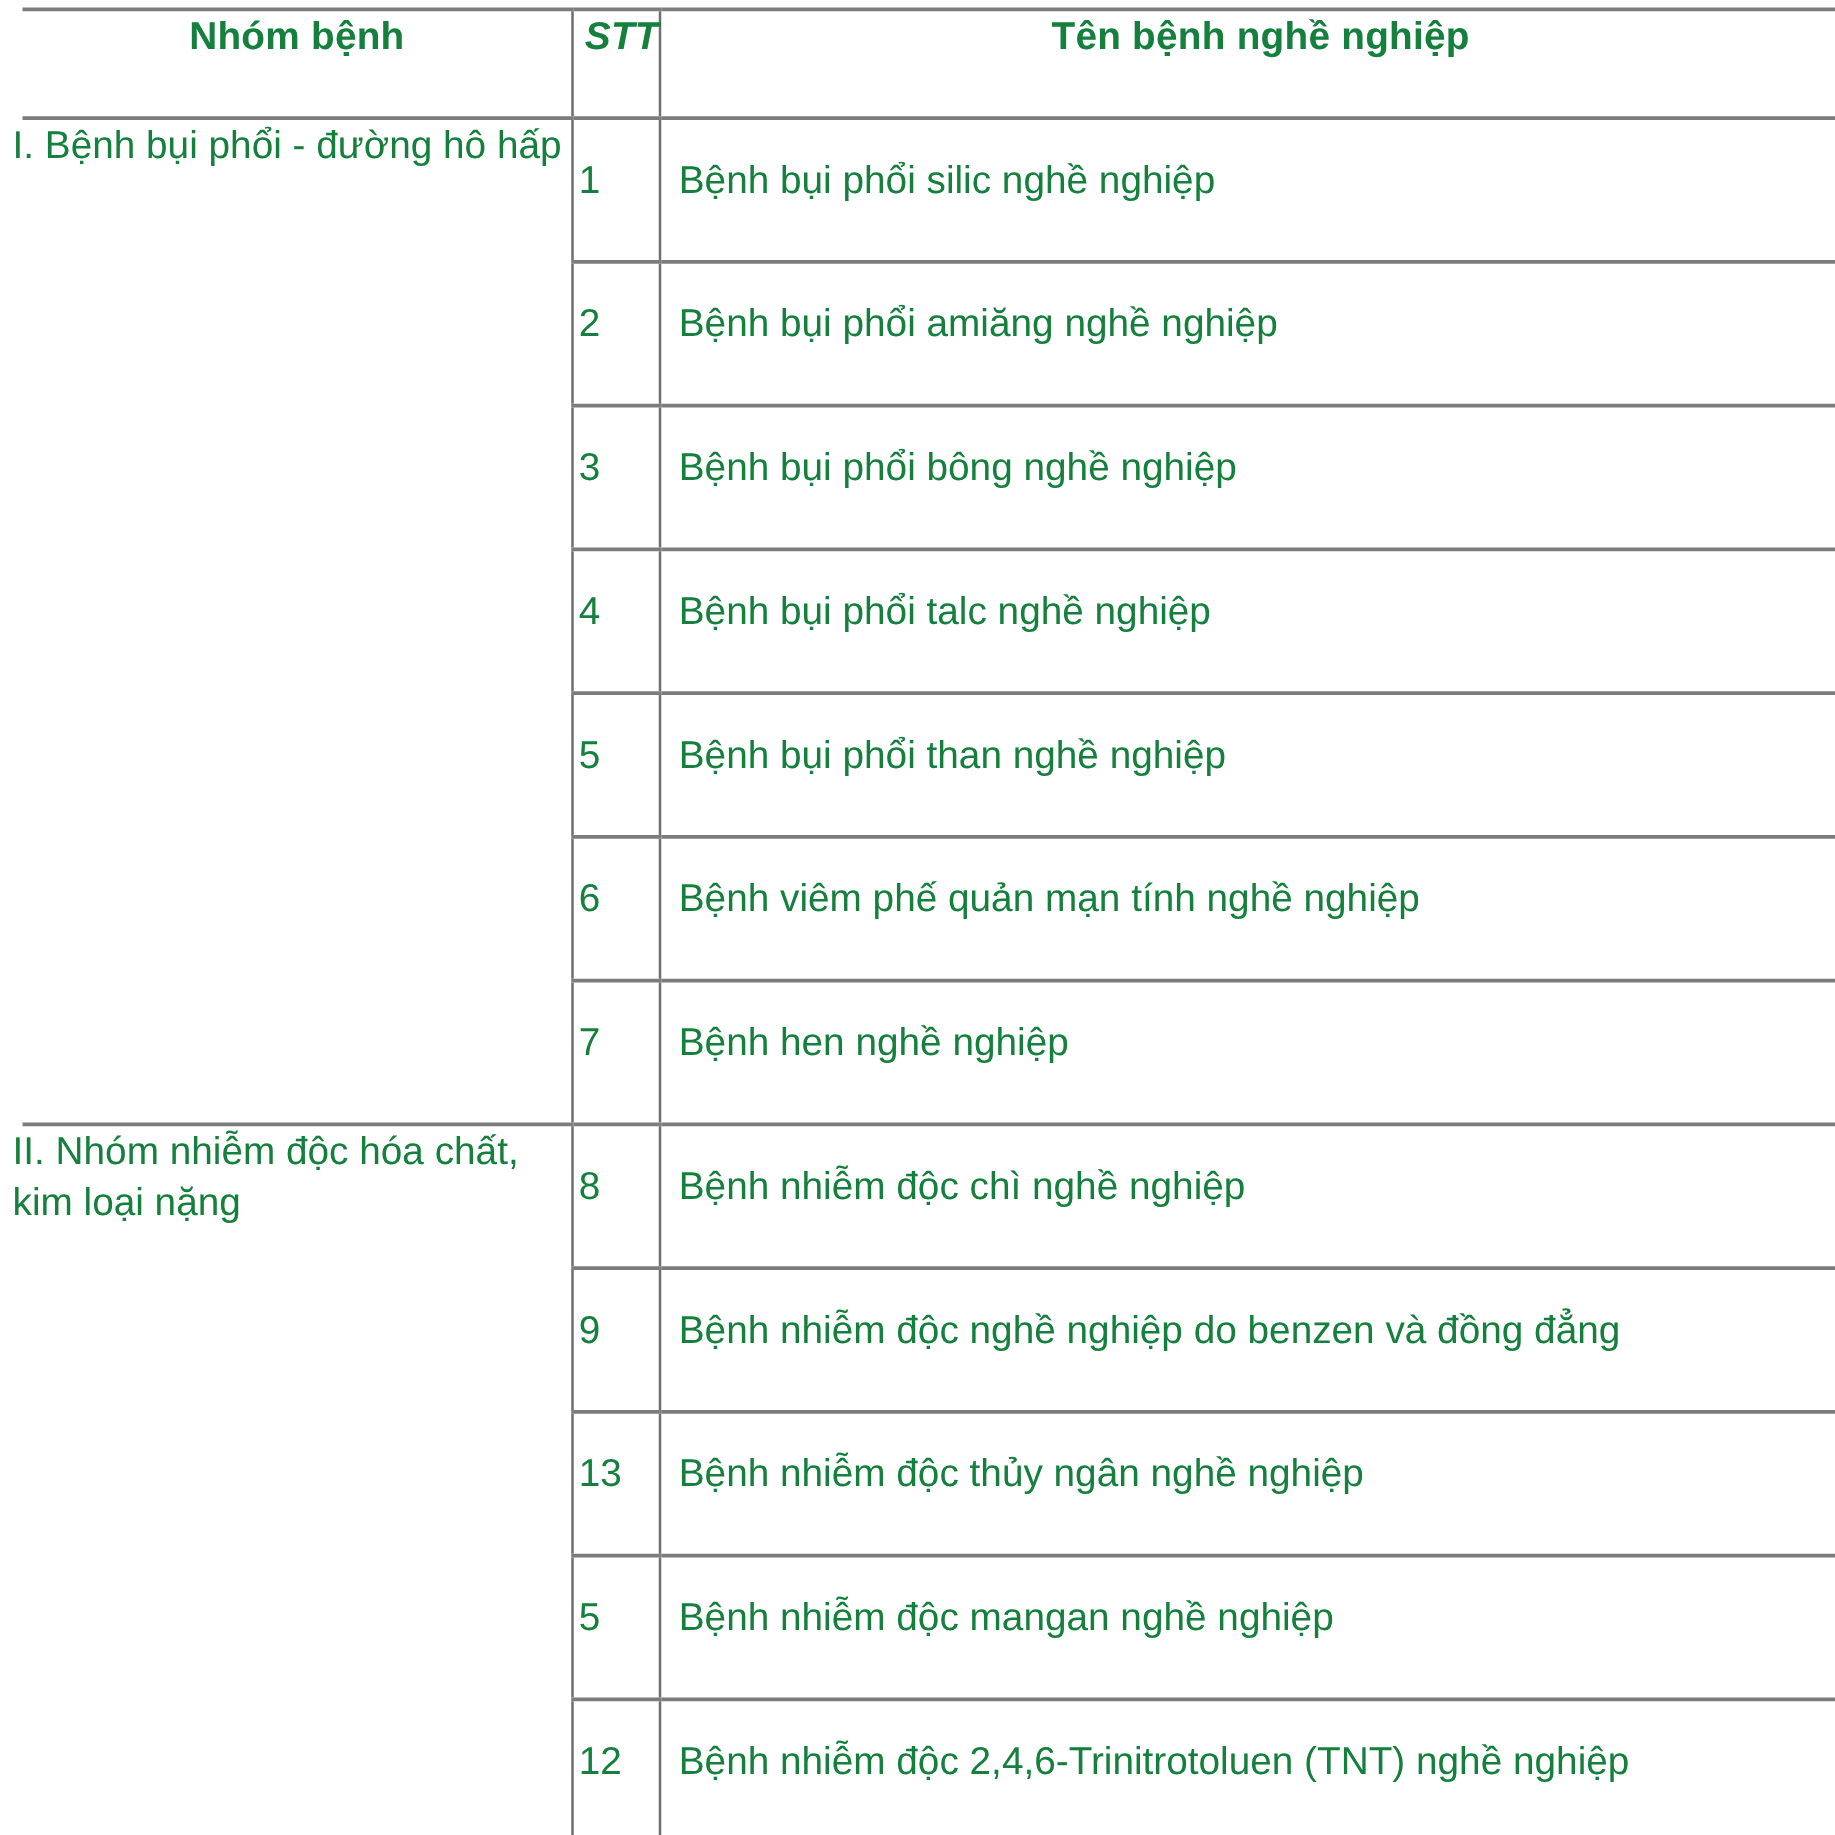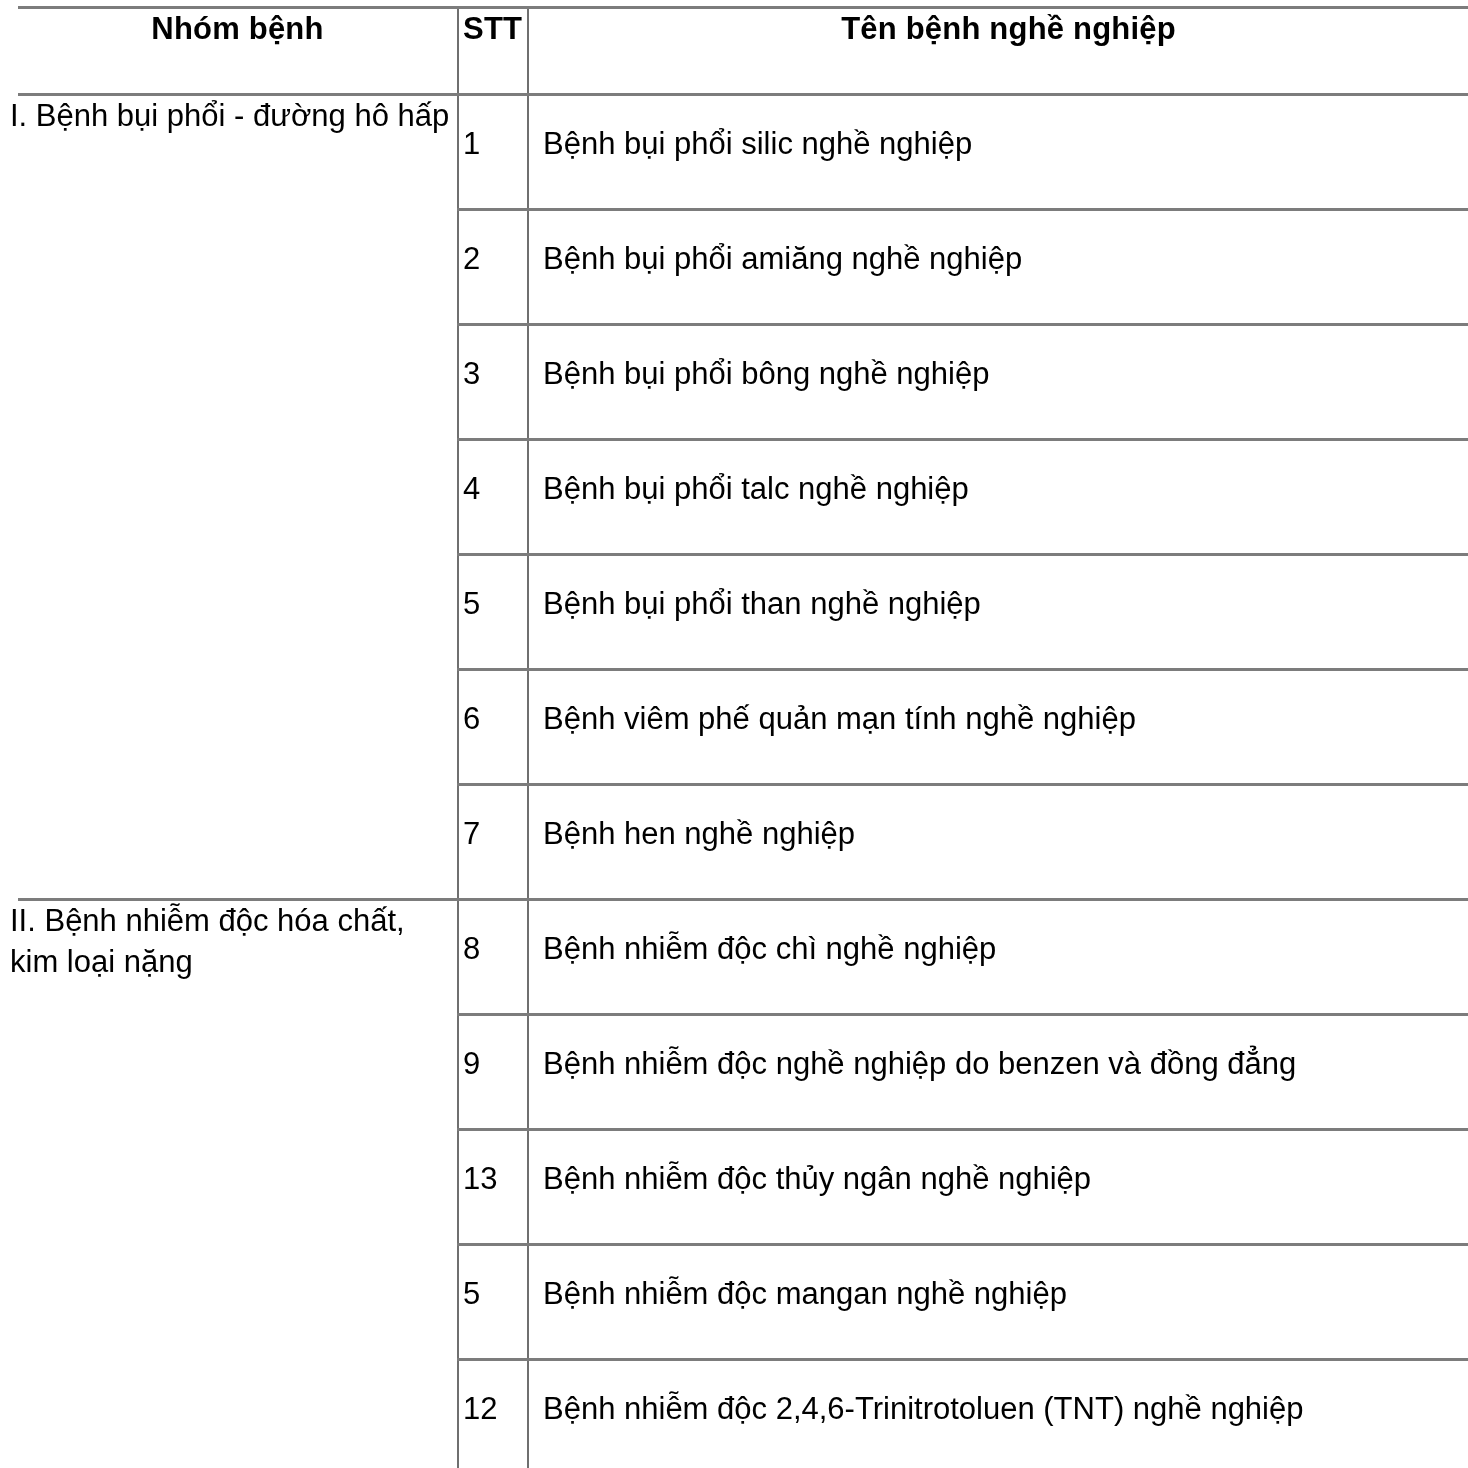--- a/index.html
+++ b/index.html
@@ -32,40 +32,40 @@
 
   col.c-group { width: 440px; }
   col.c-stt   { width: 70px; }
   col.c-name  { width: 1110px; }
 
   
   table.disease-table th,
   table.disease-table td {
     padding: 0;
     vertical-align: top;
-    color: #000000;
+    color: #15803d;
     font-size: 31px;
     line-height: 1.32;
     background: #fff;
   }
 
   
   .hdr-row th {
     border-top: 3px solid #7c7c7c;
     border-bottom: 3px solid #7c7c7c;
     height: 84px;
     vertical-align: middle;
     text-align: center;
     font-weight: bold;
     color: #1f3050;
     font-size: 32px;
     letter-spacing: .2px;
   }
   .hdr-row th.h-group { text-align: center; }
-  .hdr-row th.h-stt   { text-align: left; padding-left: 4px; }
+  .hdr-row th.h-stt   { text-align: right; padding-left: 4px; font-style: italic; }
   .hdr-row th.h-name  { text-align: center; padding-right: 150px; }
 
   
   .cell-group {
     border-right: 2px solid #6f6f6f;
   }
   .cell-stt {
     border-right: 2px solid #6f6f6f;
   }
 
@@ -150,21 +150,21 @@
         <tr class="data-row h-single">
           <td class="cell-stt">6</td>
           <td class="cell-name">Bệnh viêm phế quản mạn tính nghề nghiệp</td>
         </tr>
         <tr class="data-row h-single">
           <td class="cell-stt">7</td>
           <td class="cell-name">Bệnh hen nghề nghiệp</td>
         </tr>
         <tr class="data-row h-single">
           <td class="cell-group" rowspan="8">
-            <span class="grp-text">II. Bệnh nhiễm độc hóa chất, kim loại nặng</span>
+            <span class="grp-text">II. Nhóm nhiễm độc hóa chất, kim loại nặng</span>
           </td>
           <td class="cell-stt">8</td>
           <td class="cell-name">Bệnh nhiễm độc chì nghề nghiệp</td>
         </tr>
         <tr class="data-row h-single">
           <td class="cell-stt">9</td>
           <td class="cell-name">Bệnh nhiễm độc nghề nghiệp do benzen và đồng đẳng</td>
         </tr>
         <tr class="data-row h-single">
           <td class="cell-stt">13</td>

